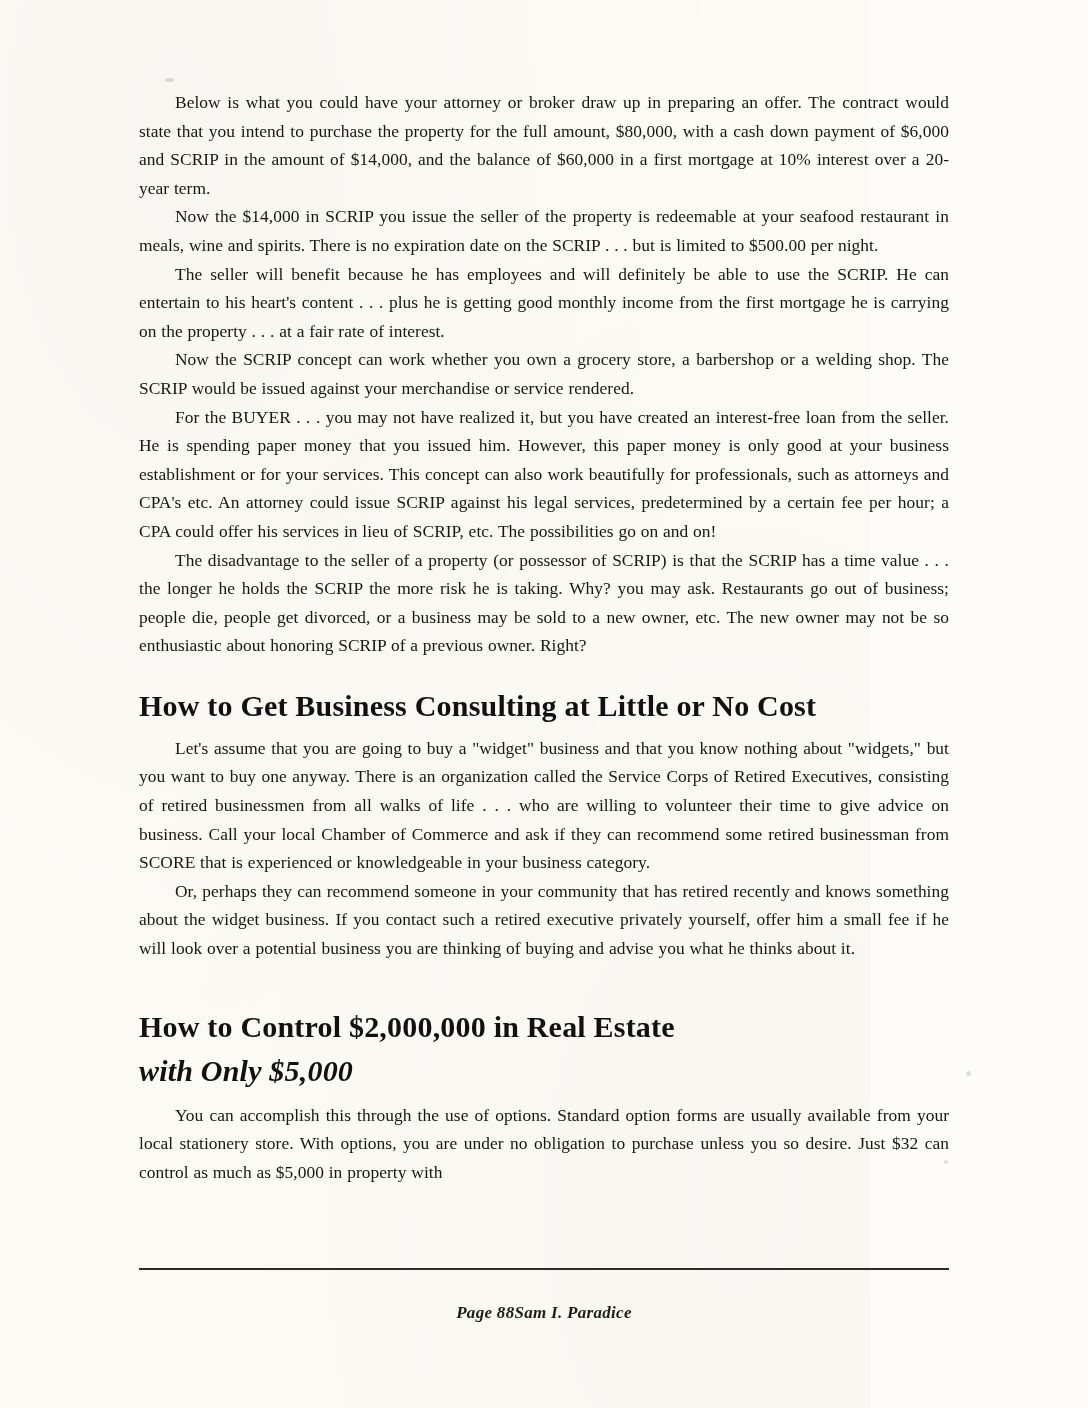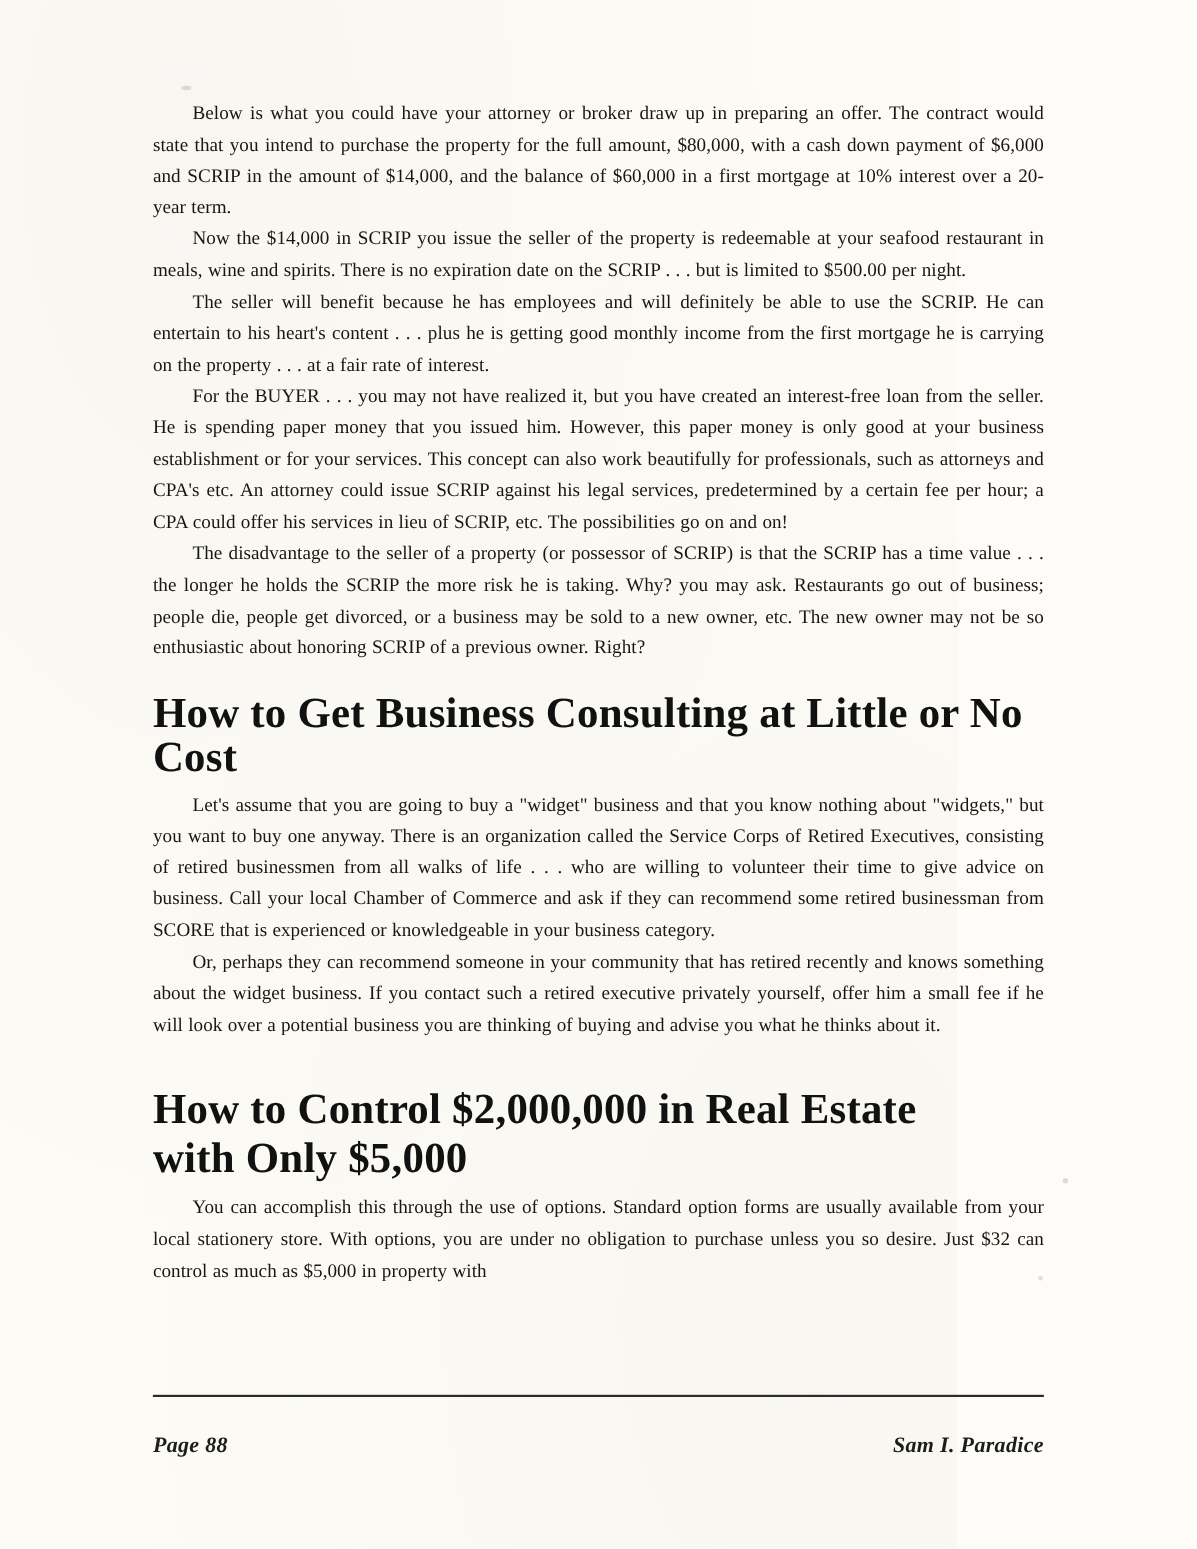--- a/index.html
+++ b/index.html
@@ -38,21 +38,21 @@
     line-height: 28.6px;
     text-align: justify;
     text-indent: 36px;
     letter-spacing: 0.05px;
     color: #17160f;
     word-spacing: 0.4px;
   }
   h2.section-heading {
     font-family: "Liberation Serif", serif;
     font-weight: bold;
-    font-size: 39px;
+    font-size: 30px;
     line-height: 40px;
     margin: 26px 0 8px 0;
     letter-spacing: 0.2px;
     color: #111;
   }
   h2.section-heading.tight {
     margin-bottom: 4px;
   }
   .spacer-sm { height: 6px; }
   .spacer-md { height: 18px; }
@@ -62,24 +62,24 @@
     top: 1268px;
     width: 810px;
   }
   .footer-rule {
     border-top: 2px solid #2b2b27;
     width: 100%;
     height: 0;
   }
   .footer-row {
     display: flex;
-    justify-content: space-between;
+    justify-content: center;
     align-items: baseline;
     margin-top: 9px;
-    font-size: 20px;
+    font-size: 17px;
   }
   .footer-left {
     font-style: italic;
     font-weight: bold;
     letter-spacing: 0.3px;
     color: #1d1d18;
   }
   .footer-right {
     font-style: italic;
     font-weight: bold;
@@ -100,32 +100,33 @@
 
   <div class="speck" style="left:165px; top:78px; width:9px; height:4px;"></div>
   <div class="speck" style="left:966px; top:1071px; width:5px; height:5px;"></div>
   <div class="speck" style="left:944px; top:1160px; width:4px; height:4px;"></div>
 
   <div class="content">
 
     <p class="body-par">Below is what you could have your attorney or broker draw up in preparing an offer. The contract would state that you intend to purchase the property for the full amount, $80,000, with a cash down payment of $6,000 and SCRIP in the amount of $14,000, and the balance of $60,000 in a first mortgage at 10% interest over a 20-year term.</p>
     <p class="body-par">Now the $14,000 in SCRIP you issue the seller of the property is redeemable at your seafood restaurant in meals, wine and spirits. There is no expiration date on the SCRIP . . . but is limited to $500.00 per night.</p>
     <p class="body-par">The seller will benefit because he has employees and will definitely be able to use the SCRIP. He can entertain to his heart's content . . . plus he is getting good monthly income from the first mortgage he is carrying on the property . . . at a fair rate of interest.</p>
+    <p class="body-par">Now the SCRIP concept can work whether you own a grocery store, a barbershop or a welding shop. The SCRIP would be issued against your merchandise or service rendered.</p>
     <p class="body-par">For the BUYER . . . you may not have realized it, but you have created an interest-free loan from the seller. He is spending paper money that you issued him. However, this paper money is only good at your business establishment or for your services. This concept can also work beautifully for professionals, such as attorneys and CPA's etc. An attorney could issue SCRIP against his legal services, predetermined by a certain fee per hour; a CPA could offer his services in lieu of SCRIP, etc. The possibilities go on and on!</p>
     <p class="body-par">The disadvantage to the seller of a property (or possessor of SCRIP) is that the SCRIP has a time value . . . the longer he holds the SCRIP the more risk he is taking. Why? you may ask. Restaurants go out of business; people die, people get divorced, or a business may be sold to a new owner, etc. The new owner may not be so enthusiastic about honoring SCRIP of a previous owner. Right?</p>
 
     <h2 class="section-heading">How to Get Business Consulting at Little or No Cost</h2>
 
     <p class="body-par">Let's assume that you are going to buy a "widget" business and that you know nothing about "widgets," but you want to buy one anyway. There is an organization called the Service Corps of Retired Executives, consisting of retired businessmen from all walks of life . . . who are willing to volunteer their time to give advice on business. Call your local Chamber of Commerce and ask if they can recommend some retired businessman from SCORE that is experienced or knowledgeable in your business category.</p>
     <p class="body-par">Or, perhaps they can recommend someone in your community that has retired recently and knows something about the widget business. If you contact such a retired executive privately yourself, offer him a small fee if he will look over a potential business you are thinking of buying and advise you what he thinks about it.</p>
 
     <div class="spacer-md"></div>
 
     <h2 class="section-heading tight">How to Control $2,000,000 in Real Estate</h2>
-    <h2 class="section-heading tight" style="margin-top:0;">with Only $5,000</h2>
+    <h2 class="section-heading tight" style="margin-top:0;font-style:italic;">with Only $5,000</h2>
 
     <div class="spacer-sm"></div>
 
     <p class="body-par">You can accomplish this through the use of options. Standard option forms are usually available from your local stationery store. With options, you are under no obligation to purchase unless you so desire. Just $32 can control as much as $5,000 in property with</p>
 
   </div>
 
   <div class="footer">
     <div class="footer-rule"></div>
     <div class="footer-row">

